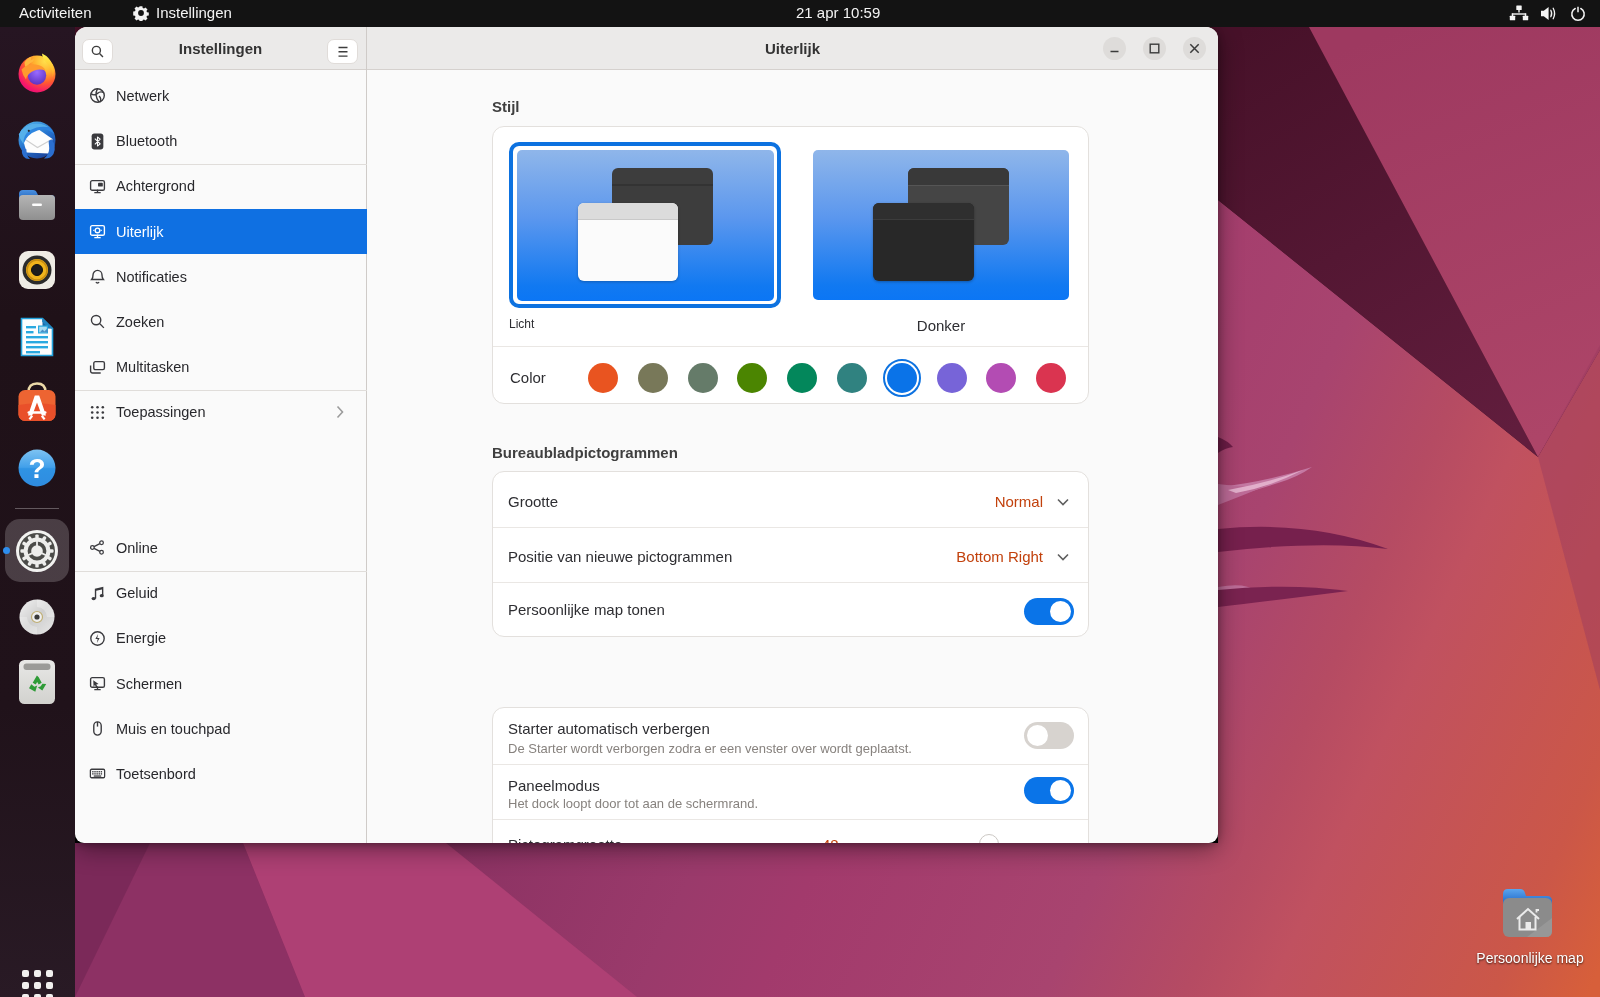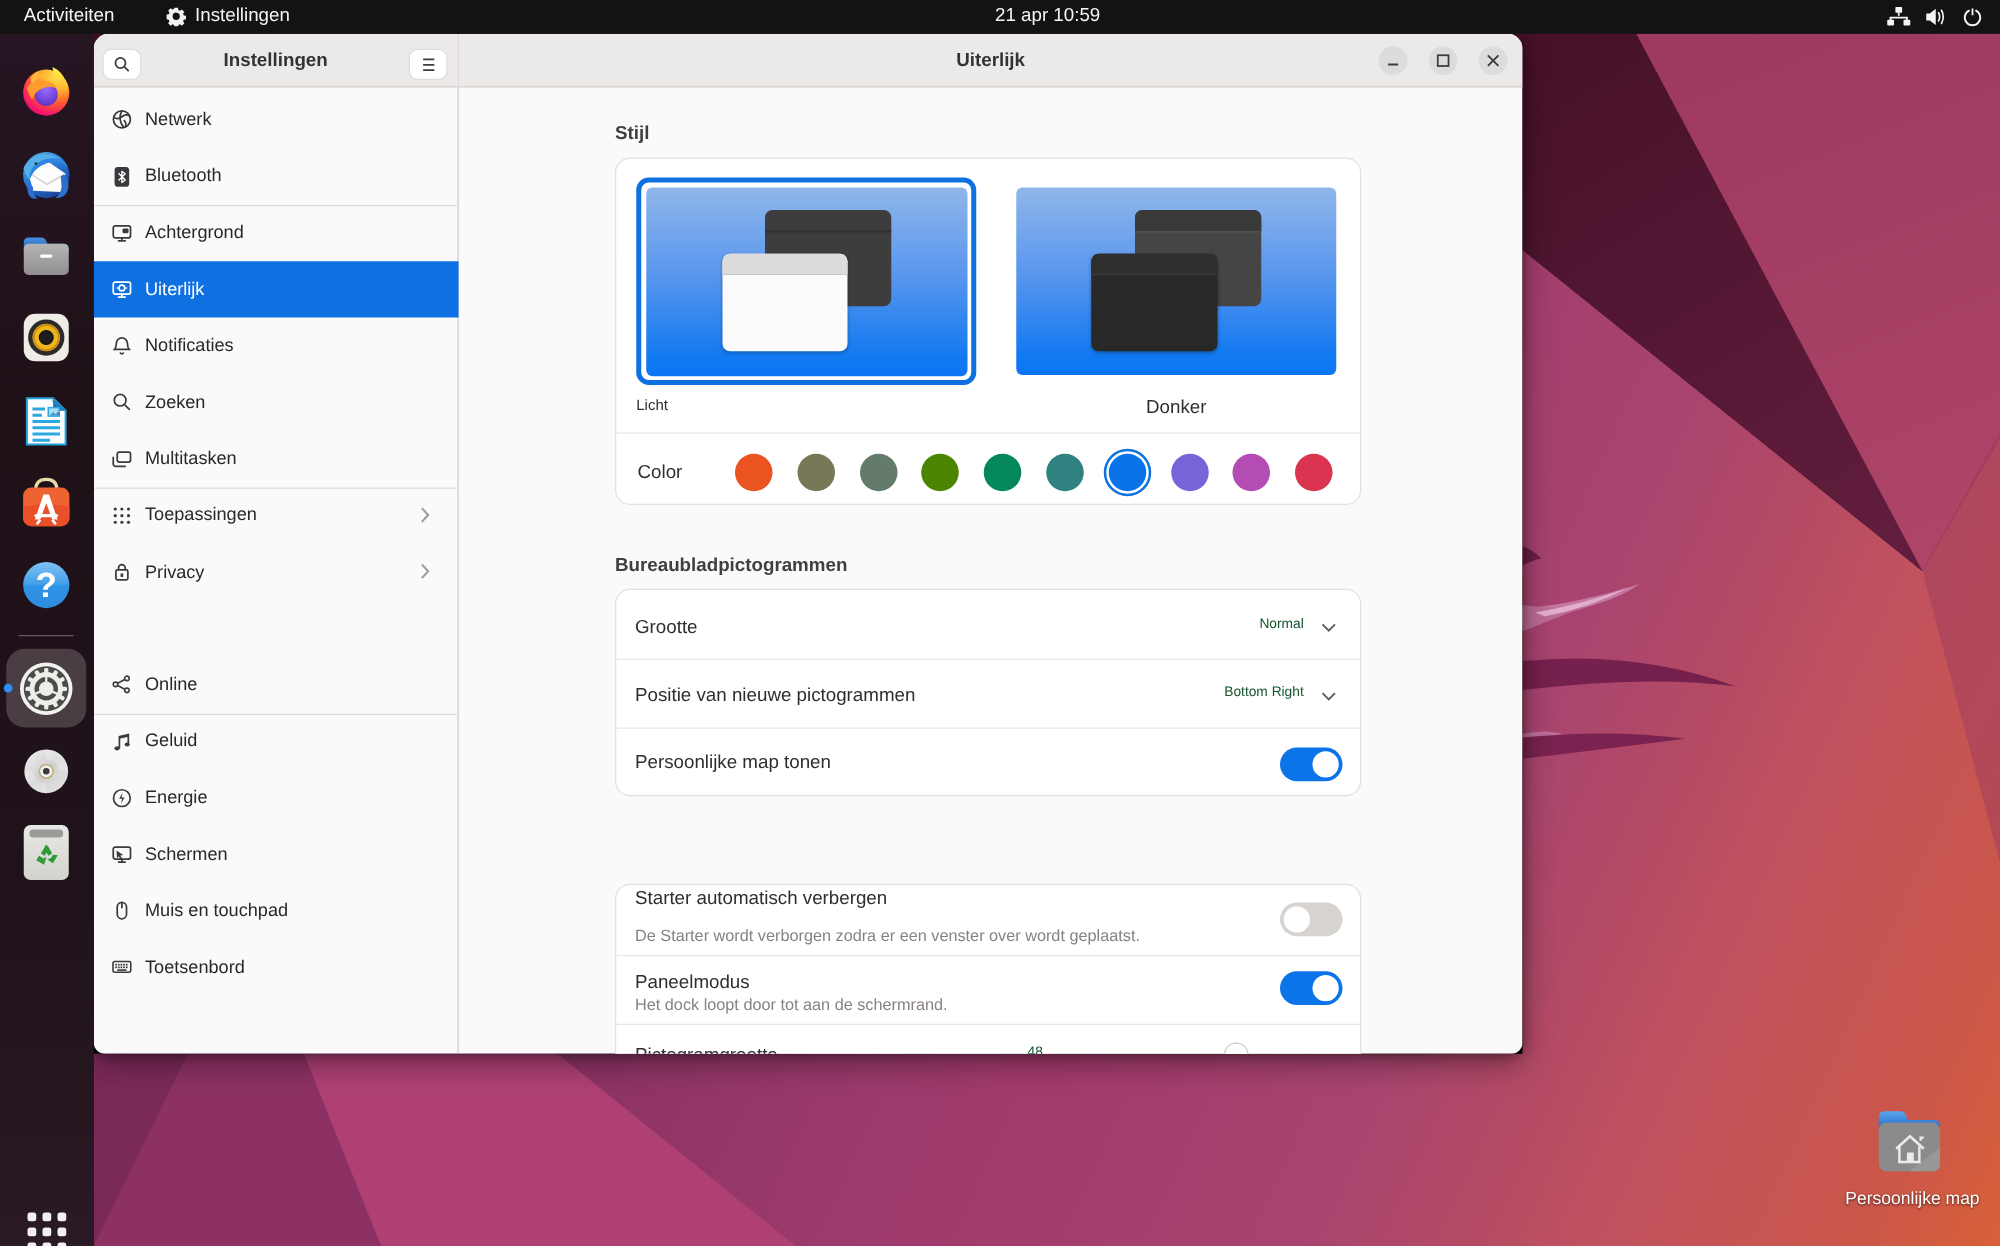--- a/index.html
+++ b/index.html
@@ -33,21 +33,21 @@
   #main { flex:1; background:#fafafa; position:relative; }
   #mainhead { position:absolute; left:0; top:0; width:100%; height:43px; background:#ebeae9; border-bottom:1px solid #d5d1ce; }
   #mainhead .title { position:absolute; top:13px; left:0; width:100%; text-align:center; font-weight:bold; font-size:15px; color:#333; }
   .wbtn { position:absolute; top:10px; width:23px; height:23px; border-radius:50%; background:#dedcda; display:flex; align-items:center; justify-content:center; }
 
   #content { position:absolute; left:0; top:43px; width:100%; height:610px; }
   .sect { position:absolute; left:125px; width:597px; font-weight:bold; font-size:15px; color:#3f3f3f; }
   .card { position:absolute; left:125px; width:597px; background:#fff; border:1px solid #e3e0dd; border-radius:12px; }
   .rowdiv { position:absolute; left:0; width:100%; height:1px; background:#eae7e4; }
   .rlabel { position:absolute; left:15px; font-size:15px; color:#2e2e32; }
-  .rvalue { position:absolute; font-size:11px; color:#14532d; }
+  .rvalue { position:absolute; font-size:15px; color:#c2410c; }
   .rsub { position:absolute; left:15px; font-size:13px; color:#87827e; }
   .toggle { position:absolute; width:50px; height:27px; border-radius:14px; }
   .toggle .knob { position:absolute; top:3px; width:21px; height:21px; border-radius:50%; background:#fff; }
   .ton { background:#0a74e8; }
   .ton .knob { right:3px; }
   .toff { background:#d7d3cf; }
   .toff .knob { left:3px; }
   .vchev { position:absolute; }
   .swatch { position:absolute; width:30px; height:30px; border-radius:50%; }
 
@@ -378,31 +378,20 @@
             <circle cx="3" cy="13" r="1.2"></circle>
             <circle cx="8" cy="13" r="1.2"></circle>
             <circle cx="13" cy="13" r="1.2"></circle>
           </g>
         </svg>
         <span>Toepassingen</span>
         <svg style="position:absolute;right:13px;top:15px" width="8" height="14" viewBox="0 0 8 14" fill="none" stroke="#9b9b9b" stroke-width="1.6">
           <path d="M1.5 1.5L6.5 7l-5 5.5"></path>
         </svg>
       </div>
-<div class="srow" style="top:408.0px">
-        <svg width="17" height="17" viewBox="0 0 16 16" fill="none" stroke="#3a3a3e" stroke-width="1.3">
-          <rect x="3.5" y="6.5" width="9" height="7.5" rx="1.2"></rect>
-          <path d="M5.5 6.5V5a2.5 2.5 0 0 1 5 0v1.5"></path>
-          <rect x="7" y="9.2" width="2" height="2.6" fill="#3a3a3e" stroke="none"></rect>
-        </svg>
-        <span>Privacy</span>
-        <svg style="position:absolute;right:13px;top:15px" width="8" height="14" viewBox="0 0 8 14" fill="none" stroke="#9b9b9b" stroke-width="1.6">
-          <path d="M1.5 1.5L6.5 7l-5 5.5"></path>
-        </svg>
-      </div>
 <div class="srow" style="top:498.4px">
         <svg width="17" height="17" viewBox="0 0 16 16" fill="none" stroke="#3a3a3e" stroke-width="1.2">
           <circle cx="3.2" cy="8" r="1.7"></circle>
           <circle cx="11.8" cy="3.5" r="1.7"></circle>
           <circle cx="11.8" cy="12.5" r="1.7"></circle>
           <path d="M4.8 7.2l5.4-2.9M4.8 8.8l5.4 2.9"></path>
         </svg>
         <span>Online</span>
       </div>
 <div class="srow" style="top:588.8px">
@@ -504,21 +493,21 @@
       <svg class="vchev" style="right:18px;top:80px" width="14" height="10" viewBox="0 0 14 10" fill="none" stroke="#5f5f5f" stroke-width="1.6">
             <path d="M2 2.5l5 5 5-5"></path>
           </svg>
       <div class="rowdiv" style="top:110px"></div>
       <div class="rlabel" style="top:129px">Persoonlijke map tonen</div>
       <div class="toggle ton" style="right:14px;top:126px">
             <div class="knob"></div>
           </div>
     </div>
 <div class="card" style="top:637px;height:250px">
-      <div class="rlabel" style="top:2px">Starter automatisch verbergen</div>
+      <div class="rlabel" style="top:12px">Starter automatisch verbergen</div>
       <div class="rsub" style="top:33px">De Starter wordt verborgen zodra er een venster over wordt geplaatst.</div>
       <div class="toggle toff" style="right:14px;top:14px">
             <div class="knob"></div>
           </div>
       <div class="rowdiv" style="top:55.5px"></div>
       <div class="rlabel" style="top:69px">Paneelmodus</div>
       <div class="rsub" style="top:88px">Het dock loopt door tot aan de schermrand.</div>
       <div class="toggle ton" style="right:14px;top:69px">
             <div class="knob"></div>
           </div>

